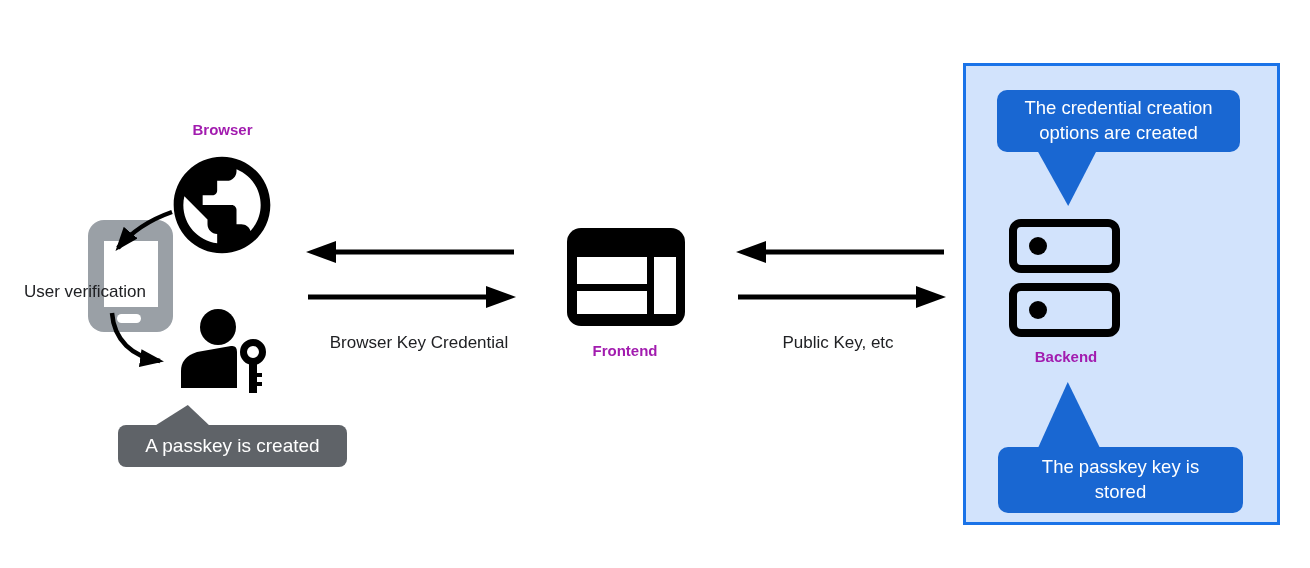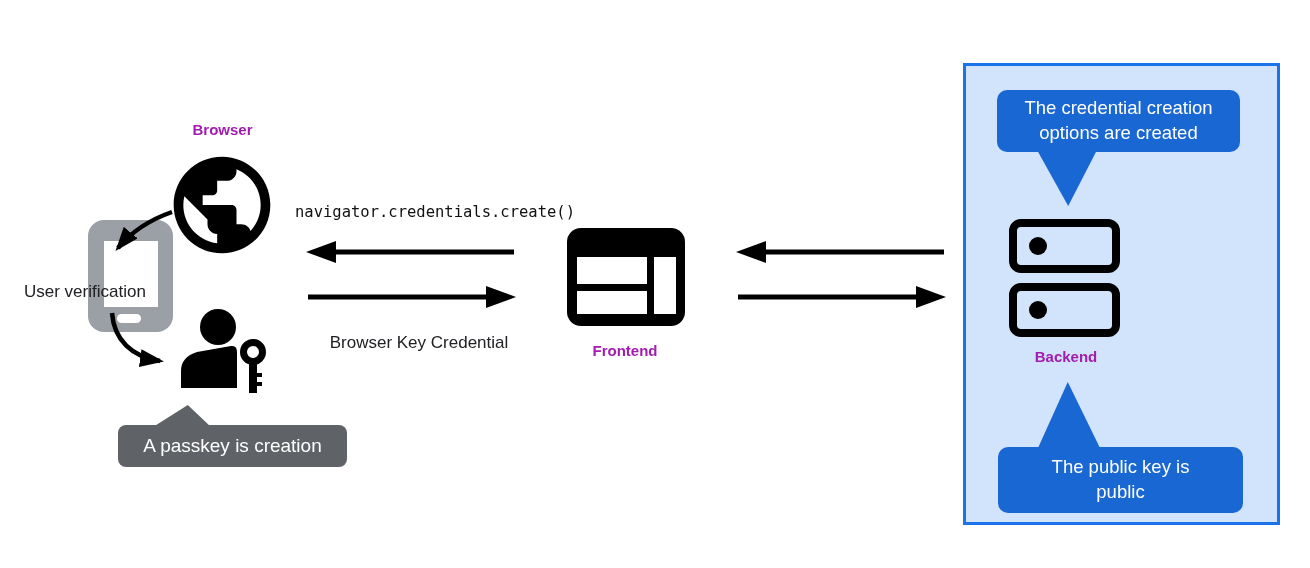--- a/index.html
+++ b/index.html
@@ -55,23 +55,22 @@
       </marker>
     </defs>
     <path d="M 92 17 C 72 24, 52 36, 38 53" stroke="#000" stroke-width="4.5" fill="none" marker-end="url(#ah)"></path>
     <path d="M 32 118 C 34 145, 52 162, 80 166" stroke="#000" stroke-width="4.5" fill="none" marker-end="url(#ah)"></path>
   </svg>
 
   <div class="lbl flow" style="left:24px;top:282px;">User verification</div>
 
   <div class="pointer" style="left:153px;top:405px;width:58px;height:22px;background:var(--tooltip-bg);
        clip-path:polygon(60% 0,100% 100%,0 100%);"></div>
-  <div class="tooltip-dark" style="left:118px;top:425px;width:229px;height:42px;">A passkey is creation</div>
+  <div class="tooltip-dark" style="left:118px;top:425px;width:229px;height:42px;">A passkey is created</div>
 
-  <div class="lbl code" style="left:289px;top:203px;width:292px;">navigator.credentials.create()</div>
 
   <svg class="abs" style="left:305px;top:238px;" width="212" height="28" viewBox="0 0 212 28">
     <line x1="30" y1="14" x2="209" y2="14" stroke="#000" stroke-width="5"></line>
     <polygon points="1,14 31,3 31,25" fill="#000"></polygon>
   </svg>
   <svg class="abs" style="left:305px;top:283px;" width="212" height="28" viewBox="0 0 212 28">
     <line x1="3" y1="14" x2="182" y2="14" stroke="#000" stroke-width="5"></line>
     <polygon points="211,14 181,3 181,25" fill="#000"></polygon>
   </svg>
 
@@ -88,33 +87,34 @@
 
   <svg class="abs" style="left:735px;top:238px;" width="212" height="28" viewBox="0 0 212 28">
     <line x1="30" y1="14" x2="209" y2="14" stroke="#000" stroke-width="5"></line>
     <polygon points="1,14 31,3 31,25" fill="#000"></polygon>
   </svg>
   <svg class="abs" style="left:735px;top:283px;" width="212" height="28" viewBox="0 0 212 28">
     <line x1="3" y1="14" x2="182" y2="14" stroke="#000" stroke-width="5"></line>
     <polygon points="211,14 181,3 181,25" fill="#000"></polygon>
   </svg>
 
+  <div class="lbl flow" style="left:728px;top:333px;width:220px;">Public Key, etc</div>
 
   <div class="panel" style="left:963px;top:63px;width:317px;height:462px;">
 
     <div class="callout" style="left:31px;top:24px;width:243px;height:62px;padding:0 12px;box-sizing:border-box;">The credential creation options are created</div>
     <div class="pointer" style="left:71px;top:84px;width:60px;height:56px;background:var(--callout-bg);
          clip-path:polygon(0 0,100% 0,52% 100%);"></div>
 
     <svg class="abs" style="left:39px;top:146px;" width="125" height="130" viewBox="0 0 125 130">
       <rect class="ink-stroke" x="8" y="11" width="103" height="46" rx="8" stroke-width="8"></rect>
       <rect class="ink-stroke" x="8" y="75" width="103" height="46" rx="8" stroke-width="8"></rect>
       <circle class="ink" cx="33" cy="34" r="9"></circle>
       <circle class="ink" cx="33" cy="98" r="9"></circle>
     </svg>
     <div class="lbl caption" style="left:44px;top:282px;width:112px;">Backend</div>
 
     <div class="pointer" style="left:72px;top:316px;width:62px;height:66px;background:var(--callout-bg);
          clip-path:polygon(48% 0,100% 100%,0 100%);"></div>
-    <div class="callout" style="left:32px;top:381px;width:245px;height:66px;padding:0 28px;box-sizing:border-box;">The public key is public</div>
+    <div class="callout" style="left:32px;top:381px;width:245px;height:66px;padding:0 28px;box-sizing:border-box;">The passkey key is stored</div>
   </div>
 
 </div>
 
 </body></html>

